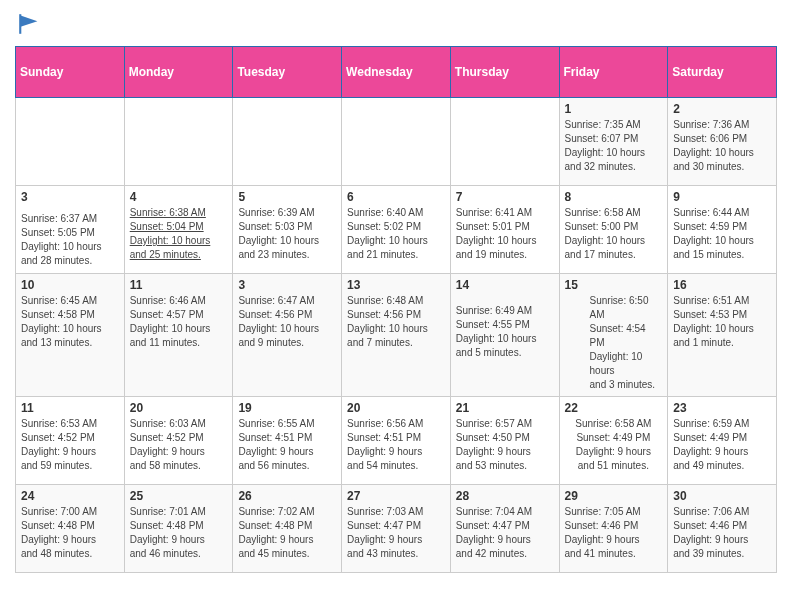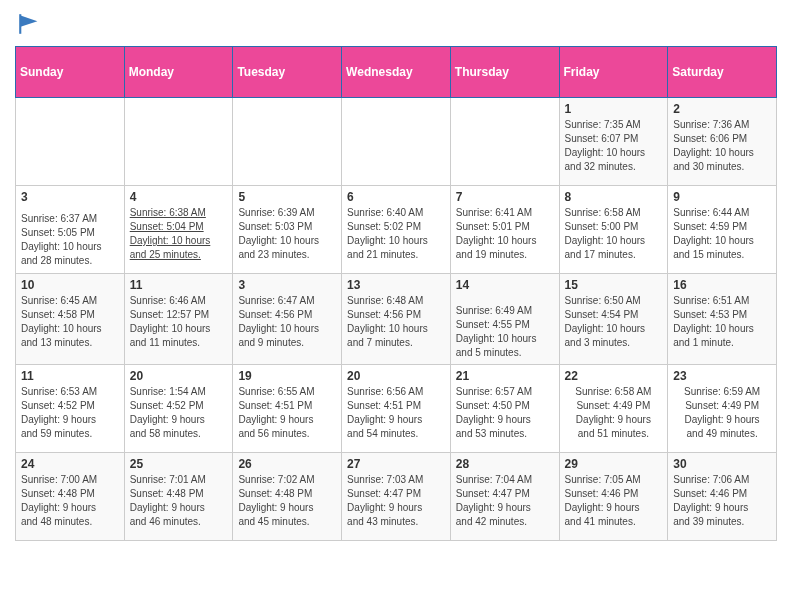--- a/index.html
+++ b/index.html
@@ -216,21 +216,21 @@
           <td>
             <span class="day-number">10</span>
             <div class="day-info" style="white-space: pre-line;">Sunrise: 6:45 AM
 Sunset: 4:58 PM
 Daylight: 10 hours
 and 13 minutes.</div>
           </td>
           <td>
             <span class="day-number">11</span>
             <div class="day-info" style="white-space: pre-line;">Sunrise: 6:46 AM
-Sunset: 12:57 PM
+Sunset: 4:57 PM
 Daylight: 10 hours
 and 11 minutes.</div>
           </td>
           <td>
             <span class="day-number">3</span>
             <div class="day-info" style="white-space: pre-line;">Sunrise: 6:47 AM
 Sunset: 4:56 PM
 Daylight: 10 hours
 and 9 minutes.</div>
           </td>
@@ -243,21 +243,21 @@
           </td>
           <td>
             <span class="day-number">14</span>
             <div class="day-info" style="white-space: pre-line; margin-top: 12px;">Sunrise: 6:49 AM
 Sunset: 4:55 PM
 Daylight: 10 hours
 and 5 minutes.</div>
           </td>
           <td>
             <span class="day-number">15</span>
-            <div class="day-info" style="white-space: pre-line;">Sunrise: 6:50 AM
+            <div class="day-info" style="white-space: pre-line; margin-left: 25px;">Sunrise: 6:50 AM
 Sunset: 4:54 PM
 Daylight: 10 hours
 and 3 minutes.</div>
           </td>
           <td>
             <span class="day-number">16</span>
             <div class="day-info" style="white-space: pre-line;">Sunrise: 6:51 AM
 Sunset: 4:53 PM
 Daylight: 10 hours
 and 1 minute.</div>
@@ -266,21 +266,21 @@
         <tr>
           <td>
             <span class="day-number">11</span>
             <div class="day-info" style="white-space: pre-line;">Sunrise: 6:53 AM
 Sunset: 4:52 PM
 Daylight: 9 hours
 and 59 minutes.</div>
           </td>
           <td>
             <span class="day-number">20</span>
-            <div class="day-info" style="white-space: pre-line;">Sunrise: 1:54 AM
+            <div class="day-info" style="white-space: pre-line;">Sunrise: 6:03 AM
 Sunset: 4:52 PM
 Daylight: 9 hours
 and 58 minutes.</div>
           </td>
           <td>
             <span class="day-number">19</span>
             <div class="day-info" style="white-space: pre-line;">Sunrise: 6:55 AM
 Sunset: 4:51 PM
 Daylight: 9 hours
 and 56 minutes.</div>
@@ -301,21 +301,21 @@
           </td>
           <td>
             <span class="day-number">22</span>
             <div class="day-info" style="white-space: pre-line; text-align: center;">Sunrise: 6:58 AM
 Sunset: 4:49 PM
 Daylight: 9 hours
 and 51 minutes.</div>
           </td>
           <td>
             <span class="day-number">23</span>
-            <div class="day-info" style="white-space: pre-line; text-align: center;">Sunrise: 6:59 AM
+            <div class="day-info" style="white-space: pre-line;">Sunrise: 6:59 AM
 Sunset: 4:49 PM
 Daylight: 9 hours
 and 49 minutes.</div>
           </td>
         </tr>
         <tr>
           <td>
             <span class="day-number">24</span>
             <div class="day-info" style="white-space: pre-line;">Sunrise: 7:00 AM
 Sunset: 4:48 PM

